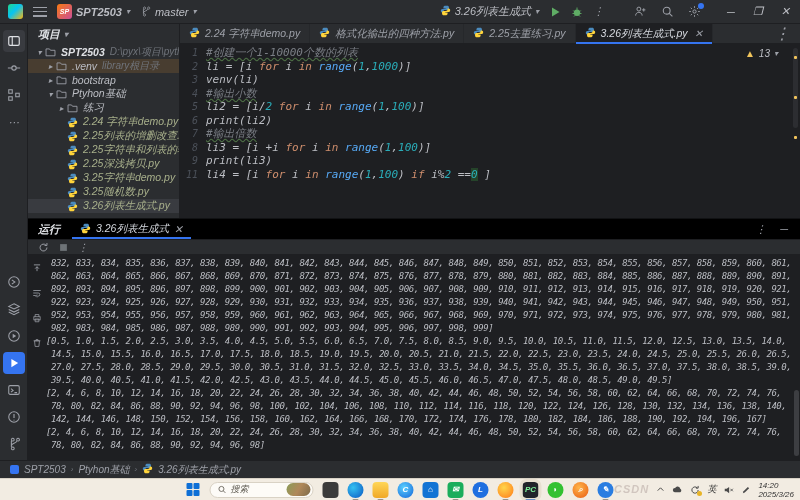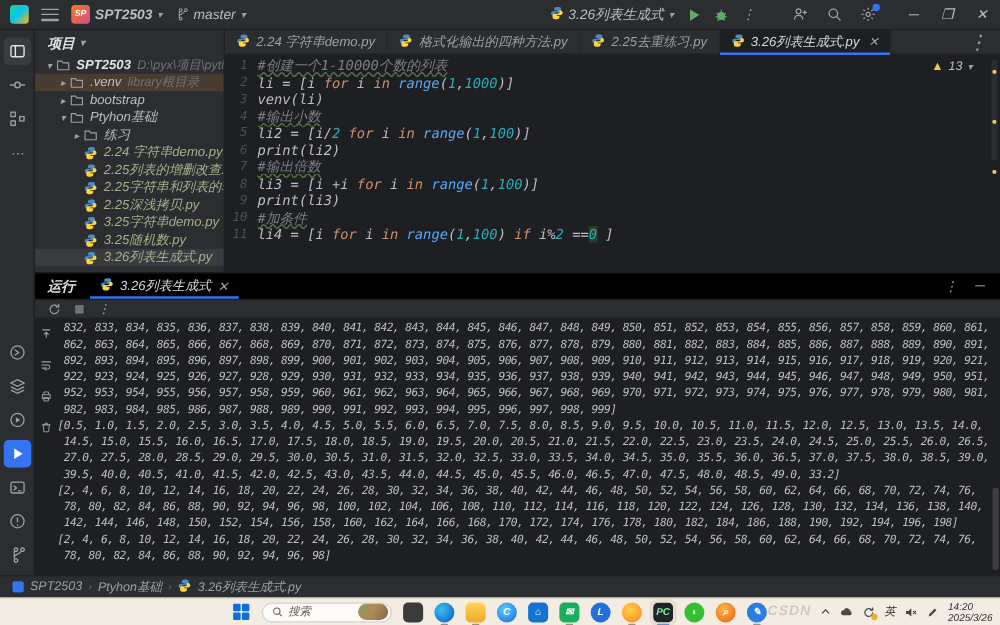--- a/index.html
+++ b/index.html
@@ -443,21 +443,20 @@
           <div class="editor" id="editor">
             <div class="code-row"><span class="gutter-num">1</span><span class="code-text"><span class="sg-cm">#创建一个1-10000个数的列表</span></span></div>
               <div class="code-row"><span class="gutter-num">2</span><span class="code-text"><span class="sg-df">li = [i </span><span class="sg-kw">for</span><span class="sg-df"> i </span><span class="sg-kw">in</span><span class="sg-df"> </span><span class="sg-fn">range</span><span class="sg-df">(</span><span class="sg-num">1</span><span class="sg-df">,</span><span class="sg-num">1000</span><span class="sg-df">)]</span></span></div>
               <div class="code-row"><span class="gutter-num">3</span><span class="code-text"><span class="sg-df">venv(li)</span></span></div>
               <div class="code-row"><span class="gutter-num">4</span><span class="code-text"><span class="sg-cm">#输出小数</span></span></div>
               <div class="code-row"><span class="gutter-num">5</span><span class="code-text"><span class="sg-df">li2 = [i/</span><span class="sg-num">2</span><span class="sg-df"> </span><span class="sg-kw">for</span><span class="sg-df"> i </span><span class="sg-kw">in</span><span class="sg-df"> </span><span class="sg-fn">range</span><span class="sg-df">(</span><span class="sg-num">1</span><span class="sg-df">,</span><span class="sg-num">100</span><span class="sg-df">)]</span></span></div>
               <div class="code-row"><span class="gutter-num">6</span><span class="code-text"><span class="sg-df">print(li2)</span></span></div>
               <div class="code-row"><span class="gutter-num">7</span><span class="code-text"><span class="sg-cm">#输出倍数</span></span></div>
               <div class="code-row"><span class="gutter-num">8</span><span class="code-text"><span class="sg-df">li3 = [i +i </span><span class="sg-kw">for</span><span class="sg-df"> i </span><span class="sg-kw">in</span><span class="sg-df"> </span><span class="sg-fn">range</span><span class="sg-df">(</span><span class="sg-num">1</span><span class="sg-df">,</span><span class="sg-num">100</span><span class="sg-df">)]</span></span></div>
               <div class="code-row"><span class="gutter-num">9</span><span class="code-text"><span class="sg-df">print(li3)</span></span></div>
-              <div class="code-row"><span class="gutter-num">10</span><span class="code-text"><span class="sg-cm">#加条件</span></span></div>
               <div class="code-row"><span class="gutter-num">11</span><span class="code-text"><span class="sg-df">li4 = [i </span><span class="sg-kw">for</span><span class="sg-df"> i </span><span class="sg-kw">in</span><span class="sg-df"> </span><span class="sg-fn">range</span><span class="sg-df">(</span><span class="sg-num">1</span><span class="sg-df">,</span><span class="sg-num">100</span><span class="sg-df">) </span><span class="sg-kw">if</span><span class="sg-df"> i%</span><span class="sg-num">2</span><span class="sg-df"> ==</span><span class="sg-numhl">0</span><span class="sg-df"> ]</span></span></div>
               <div class="warn-widget">
               <span class="warn-tri">▲</span>
               <span>13</span>
               <span class="chev">▾</span>
             </div>
             <div class="ed-scroll"></div>
             <div class="ed-mark" style="top:12px"></div>
             <div class="ed-mark" style="top:52px"></div>
             <div class="ed-mark" style="top:92px"></div>
@@ -509,24 +508,24 @@
           <div class="console" id="console">
               <div class="console-line"> 832, 833, 834, 835, 836, 837, 838, 839, 840, 841, 842, 843, 844, 845, 846, 847, 848, 849, 850, 851, 852, 853, 854, 855, 856, 857, 858, 859, 860, 861,</div>
               <div class="console-line"> 862, 863, 864, 865, 866, 867, 868, 869, 870, 871, 872, 873, 874, 875, 876, 877, 878, 879, 880, 881, 882, 883, 884, 885, 886, 887, 888, 889, 890, 891,</div>
               <div class="console-line"> 892, 893, 894, 895, 896, 897, 898, 899, 900, 901, 902, 903, 904, 905, 906, 907, 908, 909, 910, 911, 912, 913, 914, 915, 916, 917, 918, 919, 920, 921,</div>
               <div class="console-line"> 922, 923, 924, 925, 926, 927, 928, 929, 930, 931, 932, 933, 934, 935, 936, 937, 938, 939, 940, 941, 942, 943, 944, 945, 946, 947, 948, 949, 950, 951,</div>
               <div class="console-line"> 952, 953, 954, 955, 956, 957, 958, 959, 960, 961, 962, 963, 964, 965, 966, 967, 968, 969, 970, 971, 972, 973, 974, 975, 976, 977, 978, 979, 980, 981,</div>
               <div class="console-line"> 982, 983, 984, 985, 986, 987, 988, 989, 990, 991, 992, 993, 994, 995, 996, 997, 998, 999]</div>
               <div class="console-line">[0.5, 1.0, 1.5, 2.0, 2.5, 3.0, 3.5, 4.0, 4.5, 5.0, 5.5, 6.0, 6.5, 7.0, 7.5, 8.0, 8.5, 9.0, 9.5, 10.0, 10.5, 11.0, 11.5, 12.0, 12.5, 13.0, 13.5, 14.0,</div>
               <div class="console-line"> 14.5, 15.0, 15.5, 16.0, 16.5, 17.0, 17.5, 18.0, 18.5, 19.0, 19.5, 20.0, 20.5, 21.0, 21.5, 22.0, 22.5, 23.0, 23.5, 24.0, 24.5, 25.0, 25.5, 26.0, 26.5,</div>
               <div class="console-line"> 27.0, 27.5, 28.0, 28.5, 29.0, 29.5, 30.0, 30.5, 31.0, 31.5, 32.0, 32.5, 33.0, 33.5, 34.0, 34.5, 35.0, 35.5, 36.0, 36.5, 37.0, 37.5, 38.0, 38.5, 39.0,</div>
-              <div class="console-line"> 39.5, 40.0, 40.5, 41.0, 41.5, 42.0, 42.5, 43.0, 43.5, 44.0, 44.5, 45.0, 45.5, 46.0, 46.5, 47.0, 47.5, 48.0, 48.5, 49.0, 33.2]</div>
+              <div class="console-line"> 39.5, 40.0, 40.5, 41.0, 41.5, 42.0, 42.5, 43.0, 43.5, 44.0, 44.5, 45.0, 45.5, 46.0, 46.5, 47.0, 47.5, 48.0, 48.5, 49.0, 49.5]</div>
               <div class="console-line">[2, 4, 6, 8, 10, 12, 14, 16, 18, 20, 22, 24, 26, 28, 30, 32, 34, 36, 38, 40, 42, 44, 46, 48, 50, 52, 54, 56, 58, 60, 62, 64, 66, 68, 70, 72, 74, 76,</div>
               <div class="console-line"> 78, 80, 82, 84, 86, 88, 90, 92, 94, 96, 98, 100, 102, 104, 106, 108, 110, 112, 114, 116, 118, 120, 122, 124, 126, 128, 130, 132, 134, 136, 138, 140,</div>
-              <div class="console-line"> 142, 144, 146, 148, 150, 152, 154, 156, 158, 160, 162, 164, 166, 168, 170, 172, 174, 176, 178, 180, 182, 184, 186, 188, 190, 192, 194, 196, 198]</div>
+              <div class="console-line"> 142, 144, 146, 148, 150, 152, 154, 156, 158, 160, 162, 164, 166, 168, 170, 172, 174, 176, 178, 180, 182, 184, 186, 188, 190, 192, 194, 196, 167]</div>
               <div class="console-line">[2, 4, 6, 8, 10, 12, 14, 16, 18, 20, 22, 24, 26, 28, 30, 32, 34, 36, 38, 40, 42, 44, 46, 48, 50, 52, 54, 56, 58, 60, 62, 64, 66, 68, 70, 72, 74, 76,</div>
               <div class="console-line"> 78, 80, 82, 84, 86, 88, 90, 92, 94, 96, 98]</div>
             </div>
           <div class="con-scroll"></div>
         </div>
       </div>
     </div>
   </div>
 
   <div class="statusbar">

